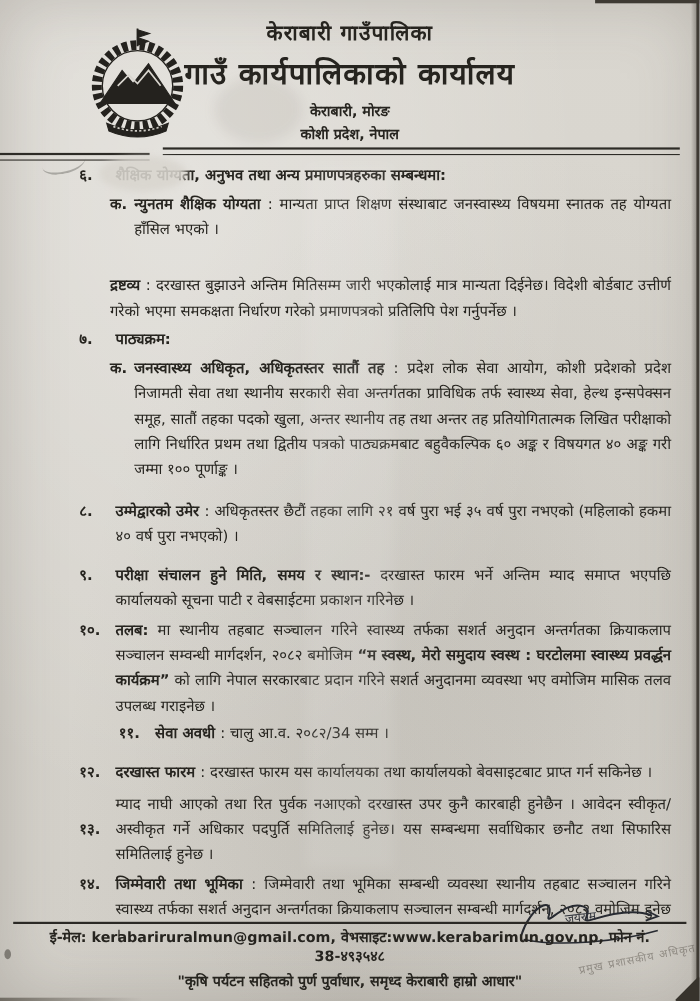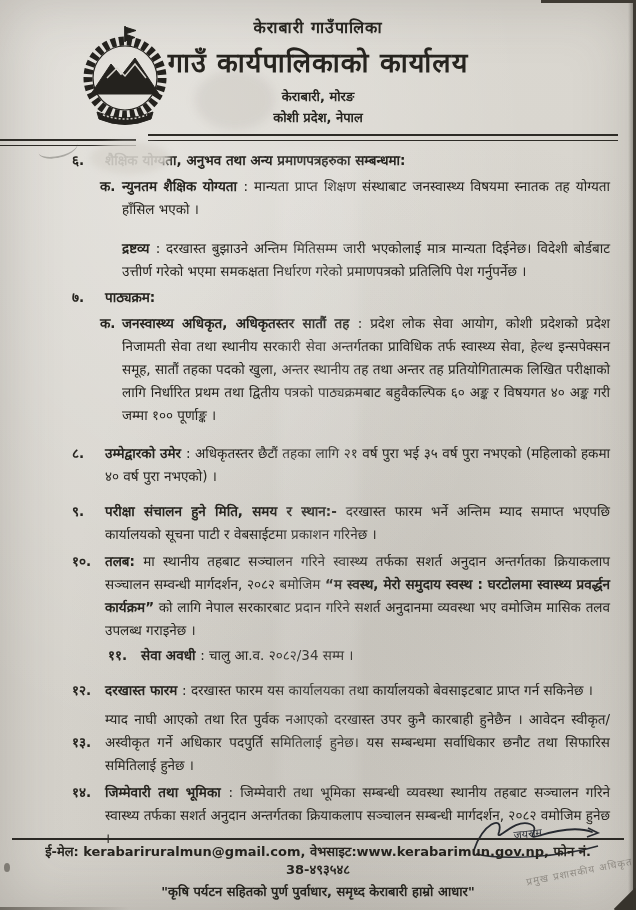--- a/index.html
+++ b/index.html
@@ -8,36 +8,36 @@
     font-family:"DejaVu Sans",sans-serif;color:#26241f;
     background:
       radial-gradient(ellipse at 25% 18%, rgba(255,255,255,0.30), transparent 55%),
       radial-gradient(ellipse at 75% 65%, rgba(110,105,95,0.10), transparent 55%),
       radial-gradient(ellipse at 50% 95%, rgba(120,115,105,0.12), transparent 60%),
       linear-gradient(#dad7d0,#d3d0c9);
     box-shadow: inset 0 0 60px rgba(90,85,75,.25);
   }
   
   .header{position:absolute;top:16px;left:0;right:0;text-align:center;}
-  .h-muni{font-size:16px;font-weight:bold;letter-spacing:1px;}
+  .h-muni{font-size:19px;font-weight:bold;letter-spacing:1px;}
   .h-office{font-size:27px;font-weight:bold;margin-top:5px;letter-spacing:1px;}
   .h-addr{font-size:13px;font-weight:bold;margin-top:7px;}
   .h-prov{font-size:13px;font-weight:bold;margin-top:3px;}
   .emblem{position:absolute;left:76px;top:24px;}
   .rule{position:absolute;height:4px;border-top:2px solid #2d2b26;border-bottom:1.5px solid #2d2b26;}
   .rule-left{top:139px;left:0;width:136px;}
   .rule-main{top:134px;left:148px;width:470px;}
   
   .doc-body{position:absolute;top:149px;left:72px;right:26px;font-size:13.5px;line-height:23px;}
   .item{display:flex;}
   .num{flex:0 0 33px;font-weight:bold;}
   .itext{flex:1;text-align:justify;}
   .b{font-weight:bold;}
   .sub{display:flex;margin-left:28px;margin-top:3px;}
-  .sub + .sub{margin-top:16px;}
+  .sub + .sub{margin-top:6px;flex-direction:column;}
   .sublabel{flex:0 0 22px;font-weight:bold;}
   
   .footer{position:absolute;left:12px;right:12px;bottom:10px;border-top:2px solid #2b2925;padding-top:2px;}
   .contact{font-size:13px;font-weight:bold;text-align:center;}
   .slogan{font-size:13px;font-weight:bold;text-align:center;margin-top:4px;}
   
   .signature{position:absolute;right:8px;bottom:42px;width:160px;height:62px;pointer-events:none;}
   .stamp-text{
     position:absolute;right:2px;bottom:24px;width:190px;text-align:right;
     font-size:10px;color:rgba(95,90,82,0.55);transform:rotate(-11deg);

